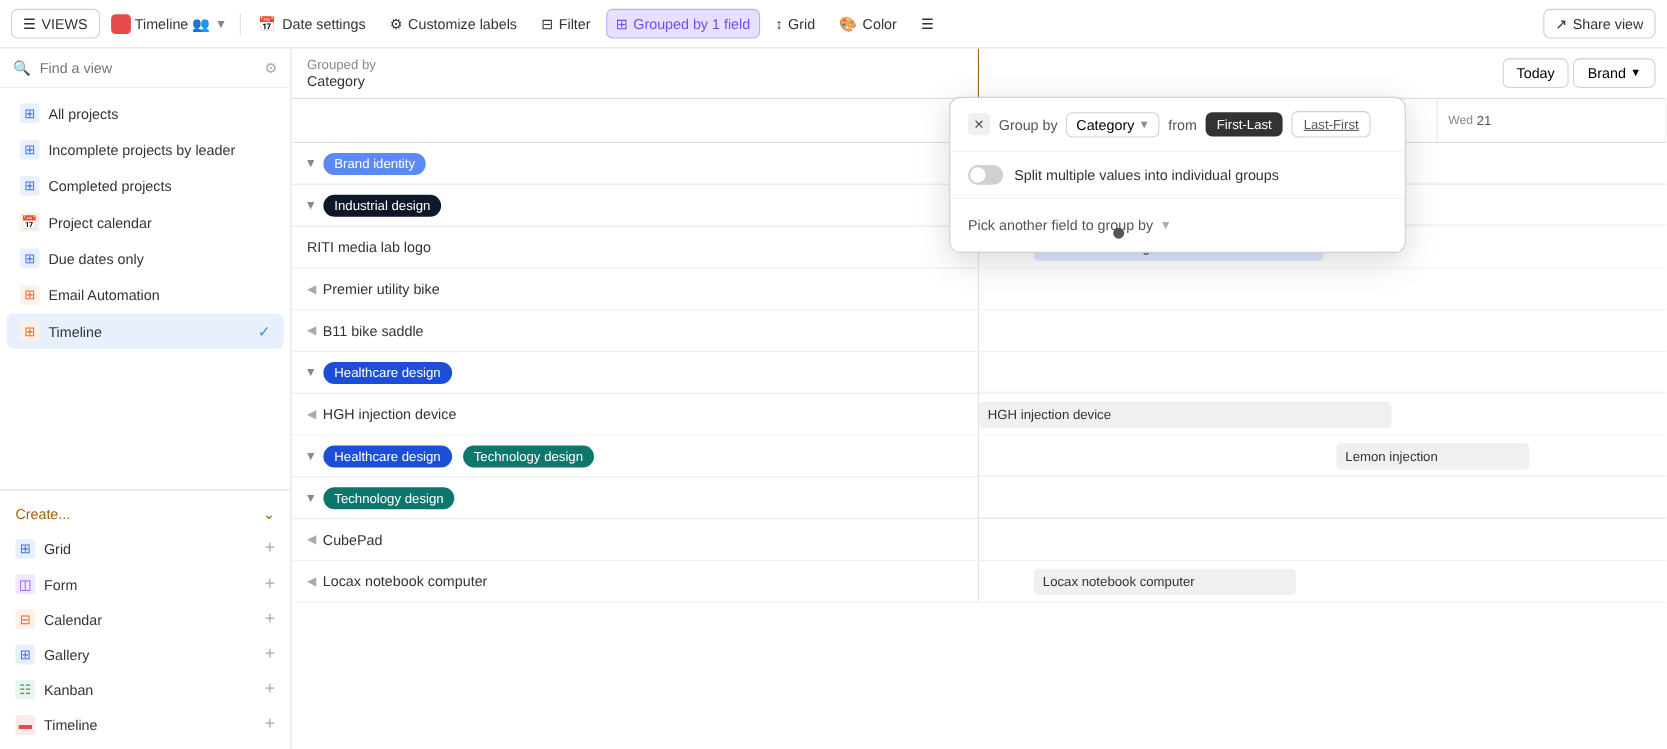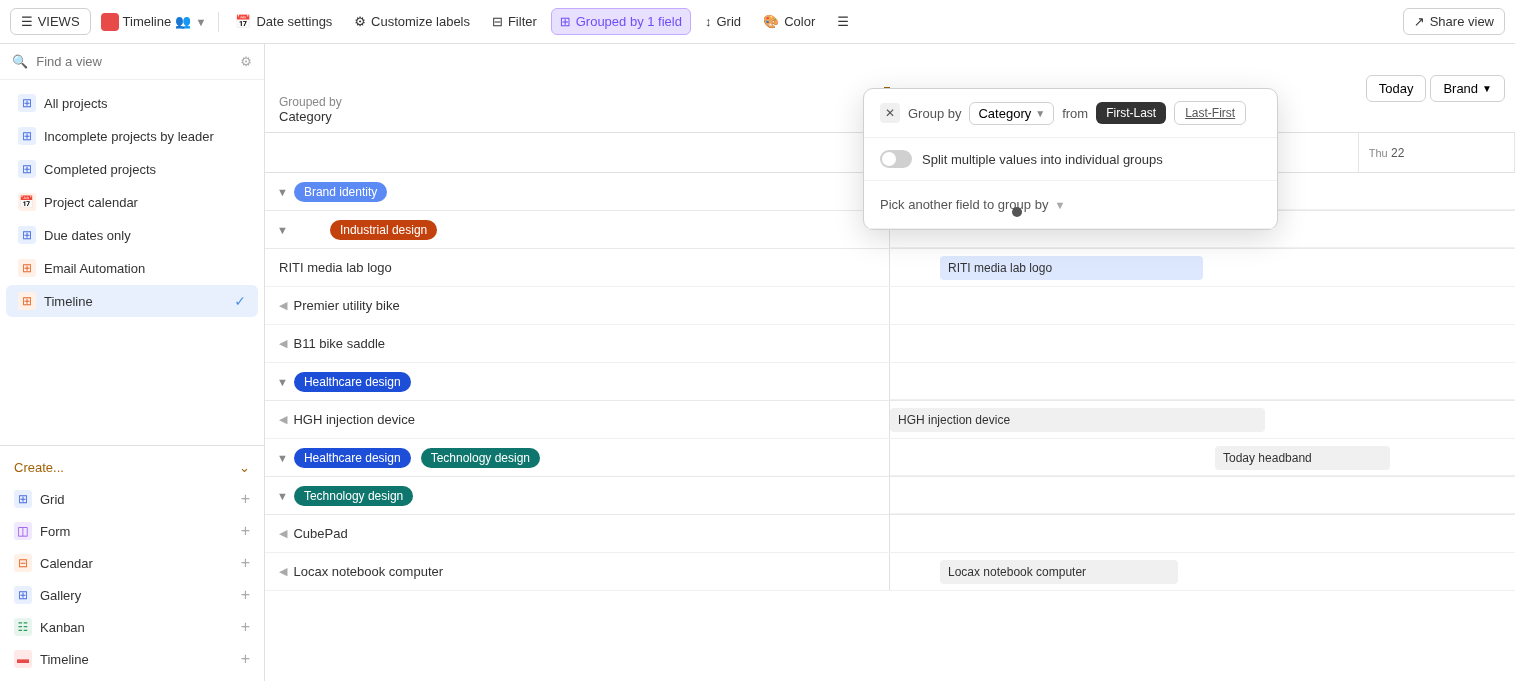--- a/index.html
+++ b/index.html
@@ -72,27 +72,27 @@
 
     
     .icon-blue { background: #e8f0ff; color: #4a6fe3; }
     .icon-orange { background: #fff0e8; color: #e86a2e; }
     .icon-green { background: #e8f5ee; color: #2e9e5a; }
     .icon-purple { background: #f0e8ff; color: #8e44e8; }
     .icon-red { background: #ffe8e8; color: #e84a4a; }
 
     
     .tag-blue { background: #5b8af5; }
-    .tag-red { background: #c2410c; margin-left: 36px; }
+    .tag-red { background: #0f172a; }
     .tag-orange { background: #1d4ed8; }
     .tag-tech { background: #0f766e; }
     .today-btn { padding: 5px 12px; border-radius: 6px; border: 1px solid #d0d0d0; background: #fff; cursor: pointer; font-size: 13px; }
     .week-btn { display: flex; align-items: center; gap: 4px; padding: 5px 12px; border-radius: 6px; border: 1px solid #d0d0d0; background: #fff; cursor: pointer; font-size: 13px; }
     .top-content-row { display: flex; align-items: stretch; border-bottom: 1px solid #e0e0e0; flex-shrink: 0; }
-    .grouped-info { width: 625px; flex-shrink: 0; border-right: 6px solid #a16207; padding: 8px 14px; margin-top: 43px; }
+    .grouped-info { width: 625px; flex-shrink: 0; border-right: 1px solid #a16207; padding: 8px 14px; }
     .right-nav { display: flex; align-items: center; justify-content: flex-end; gap: 4px; padding: 6px 10px; flex: 1; }
 
     .row-item { display: flex; min-height: 38px; border-bottom: 1px solid #f0f0f0; }
     .row-label { width: 625px; flex-shrink: 0; border-right: 1px solid #e0e0e0; display: flex; align-items: center; padding: 6px 14px; font-size: 13px; color: #333; gap: 6px; }
     .row-timeline { flex: 1; position: relative; background: #fff; }
 
     
     .arrow-left { font-size: 11px; color: #aaa; }
 
     
@@ -268,24 +268,20 @@
             <span style="font-size:12px;color:#555;">19</span>
           </div>
           <div class="date-cell">
             <span style="color:#888;font-size:11px;">Tue</span>&nbsp;
             <span style="font-size:12px;color:#555;">20</span>
           </div>
           <div class="date-cell">
             <span style="color:#888;font-size:11px;">Wed</span>&nbsp;
             <span style="font-size:12px;color:#555;">21</span>
           </div>
-          <div class="date-cell">
-            <span style="color:#888;font-size:11px;">Thu</span>&nbsp;
-            <span style="font-size:12px;color:#555;">22</span>
-          </div>
         </div>
       </div>
 
       <div class="timeline-rows">
 
         <div class="group-row">
           <div class="group-label-cell">
             <span class="group-chevron">▼</span>
             <span class="group-tag tag-blue">Brand identity</span>
           </div>
@@ -348,21 +344,21 @@
         </div>
 
         <div class="group-row">
           <div class="group-label-cell">
             <span class="group-chevron">▼</span>
             <span class="group-tag tag-orange">Healthcare design</span>
             <span class="group-tag tag-tech" style="margin-left:4px;">Technology design</span>
           </div>
           <div class="timeline-cell">
             <div class="timeline-bar" style="left:52%;width:28%;background:#f0f0f0;">
-              <span>Today headband</span>
+              <span>Lemon injection</span>
             </div>
           </div>
         </div>
 
         <div class="group-row">
           <div class="group-label-cell">
             <span class="group-chevron">▼</span>
             <span class="group-tag tag-tech">Technology design</span>
           </div>
           <div class="timeline-cell"></div>

